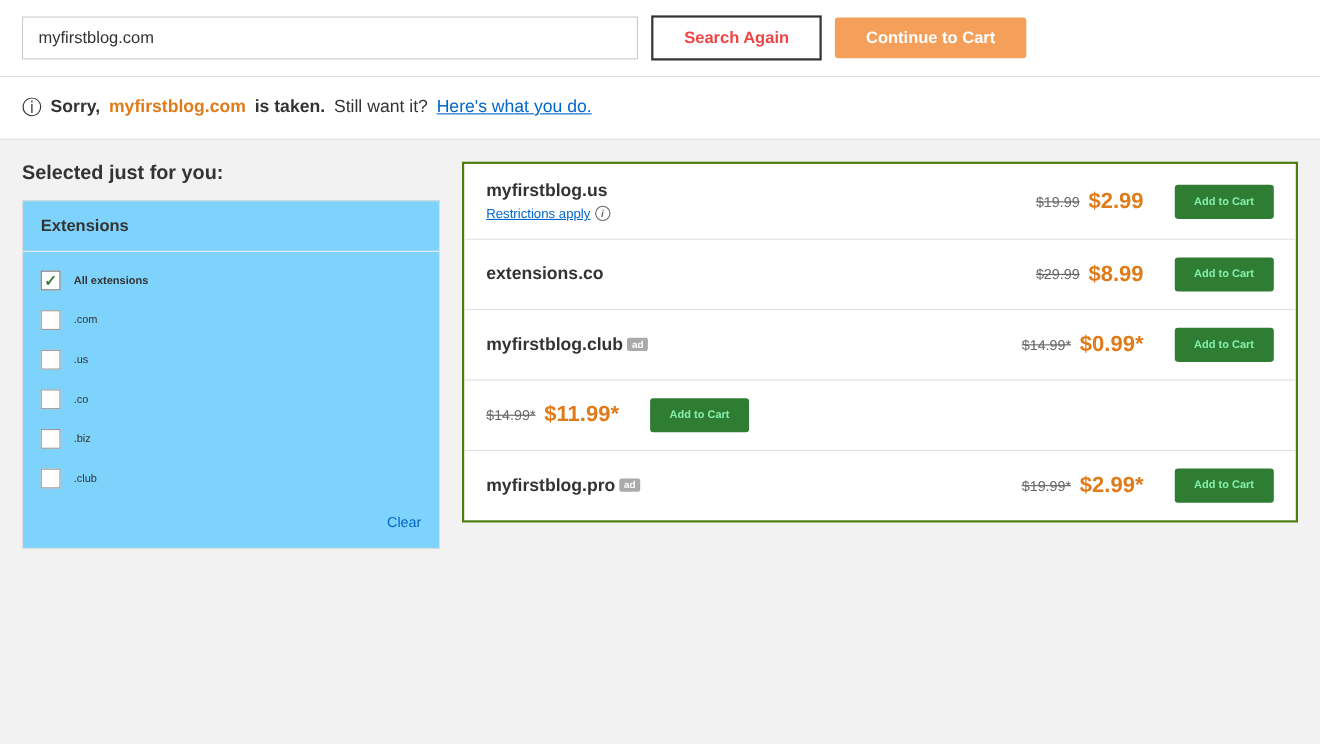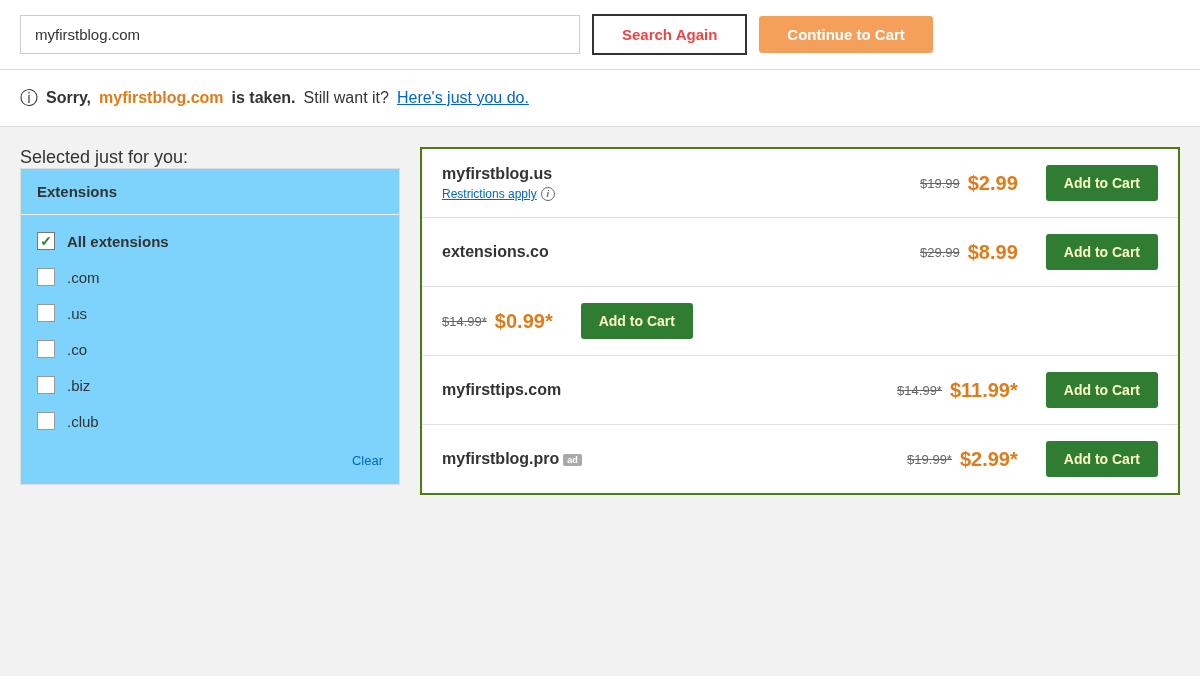--- a/index.html
+++ b/index.html
@@ -74,21 +74,22 @@
     
     .main-content {
       padding: 20px;
       display: flex;
       gap: 20px;
       align-items: flex-start;
     }
 
     .section-title {
       font-size: 18px;
-      font-weight: normal;
+      font-weight: bold;
+      margin-bottom: 14px;
       color: #333;
     }
 
     
     .extensions-panel {
       background: #7dd3fc;
       border: 1px solid #ddd;
       width: 348px;
       min-width: 380px;
       padding-bottom: 10px;
@@ -124,21 +125,21 @@
     .checkbox.checked {
       background: #fff;
       border-color: #777;
     }
     .checkmark {
       color: #2e7d32;
       font-weight: bold;
       font-size: 14px;
     }
     .ext-label {
-      font-size: 15px;
+      font-size: 10px;
       color: #333;
     }
     .ext-item.all-ext .ext-label {
       font-weight: bold;
     }
     .clear-link {
       display: block;
       text-align: right;
       padding: 6px 16px;
       color: #0066cc;
@@ -215,23 +216,23 @@
       font-size: 13px;
     }
     .new-price {
       color: #e07b1a;
       font-size: 20px;
       font-weight: bold;
     }
     .add-cart-btn {
       padding: 10px 18px;
       background: #2e7d32;
-      color: #fef9c3;
+      color: #86efac;
       border: none;
-      font-size: 14px;
+      font-size: 10px;
       font-weight: bold;
       cursor: pointer;
       border-radius: 3px;
       white-space: nowrap;
       text-align: center;
     }
 
     .left-panel-wrapper {
       display: flex;
       flex-direction: column;
@@ -245,21 +246,21 @@
   <button class="search-again-btn">Search Again</button>
   <button class="continue-btn">Continue to Cart</button>
 </div>
 
 <div class="taken-notice">
   <span class="info-icon">ⓘ</span>
   <span><strong>Sorry,</strong></span>
   <span class="taken-domain">myfirstblog.com</span>
   <span><strong>is taken.</strong></span>
   <span>Still want it?</span>
-  <a href="#">Here's just you do.</a>
+  <a href="#">Here's what you do.</a>
 </div>
 
 <div class="main-content">
 
   <div class="left-panel-wrapper">
     <div class="section-title">Selected just for you:</div>
     <div class="extensions-panel">
       <div class="ext-header">Extensions</div>
       <div class="ext-list" id="ext-list">
           <div class="ext-item all-ext">
@@ -307,28 +308,28 @@
       </div>
       <div class="domain-row">
         <div class="domain-info"><span class="domain-name">extensions.co</span></div>
         <div class="price-section">
           <span class="old-price">$29.99</span>
           <span class="new-price">$8.99</span>
         </div>
         <button class="add-cart-btn">Add to Cart</button>
       </div>
       <div class="domain-row">
+        <div class="domain-info"><span class="domain-name">myfirstblog.club<span class="ad-badge">ad</span></span></div>
         <div class="price-section">
           <span class="old-price">$14.99*</span>
           <span class="new-price">$0.99*</span>
         </div>
         <button class="add-cart-btn">Add to Cart</button>
       </div>
       <div class="domain-row">
-        <div class="domain-info"><span class="domain-name">myfirsttips.com</span></div>
         <div class="price-section">
           <span class="old-price">$14.99*</span>
           <span class="new-price">$11.99*</span>
         </div>
         <button class="add-cart-btn">Add to Cart</button>
       </div>
       <div class="domain-row">
         <div class="domain-info"><span class="domain-name">myfirstblog.pro<span class="ad-badge">ad</span></span></div>
         <div class="price-section">
           <span class="old-price">$19.99*</span>

